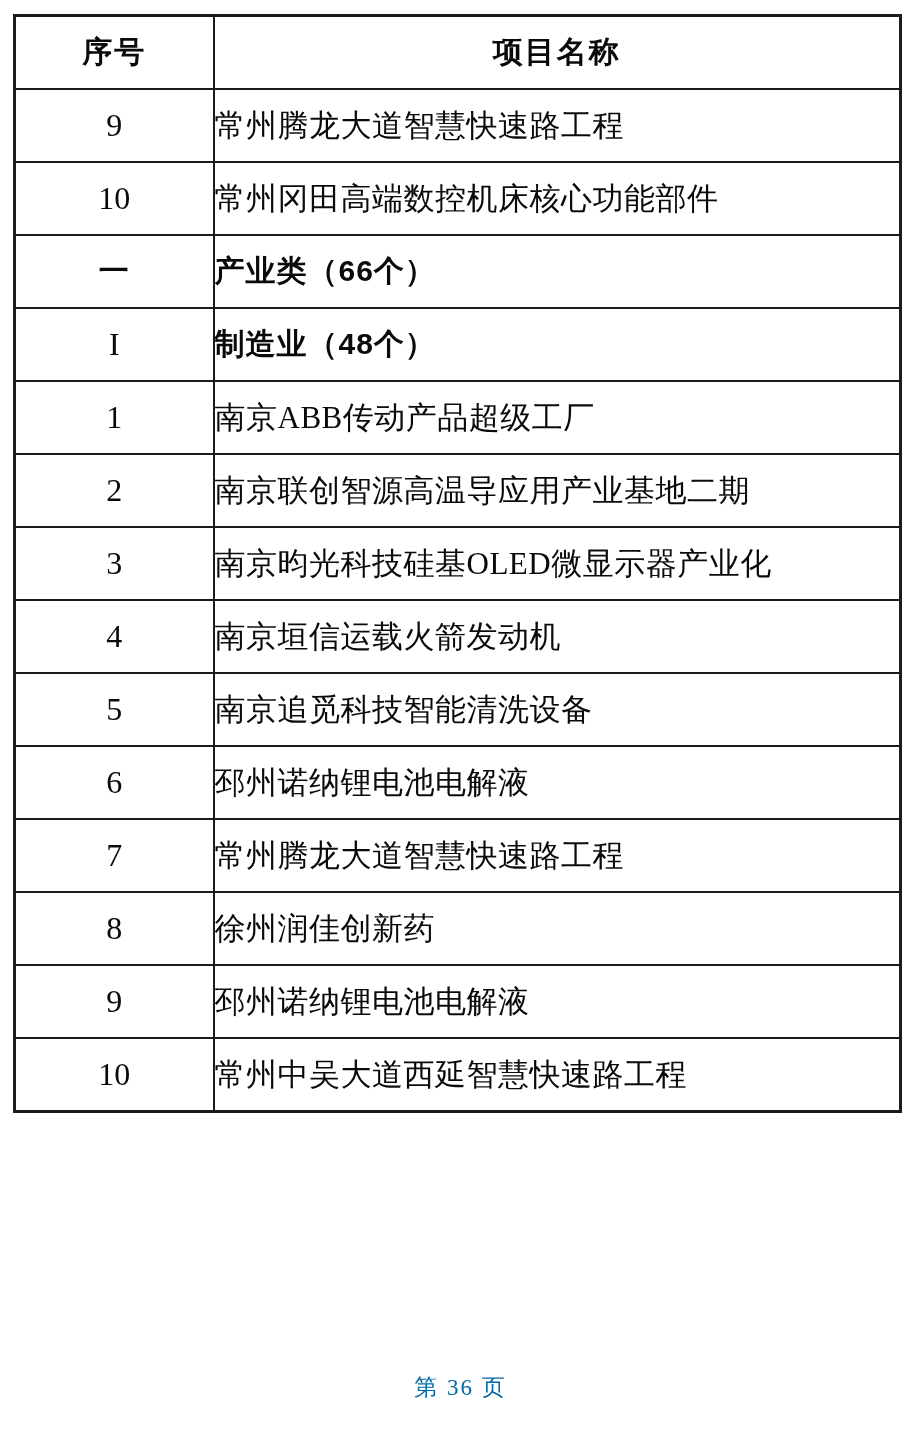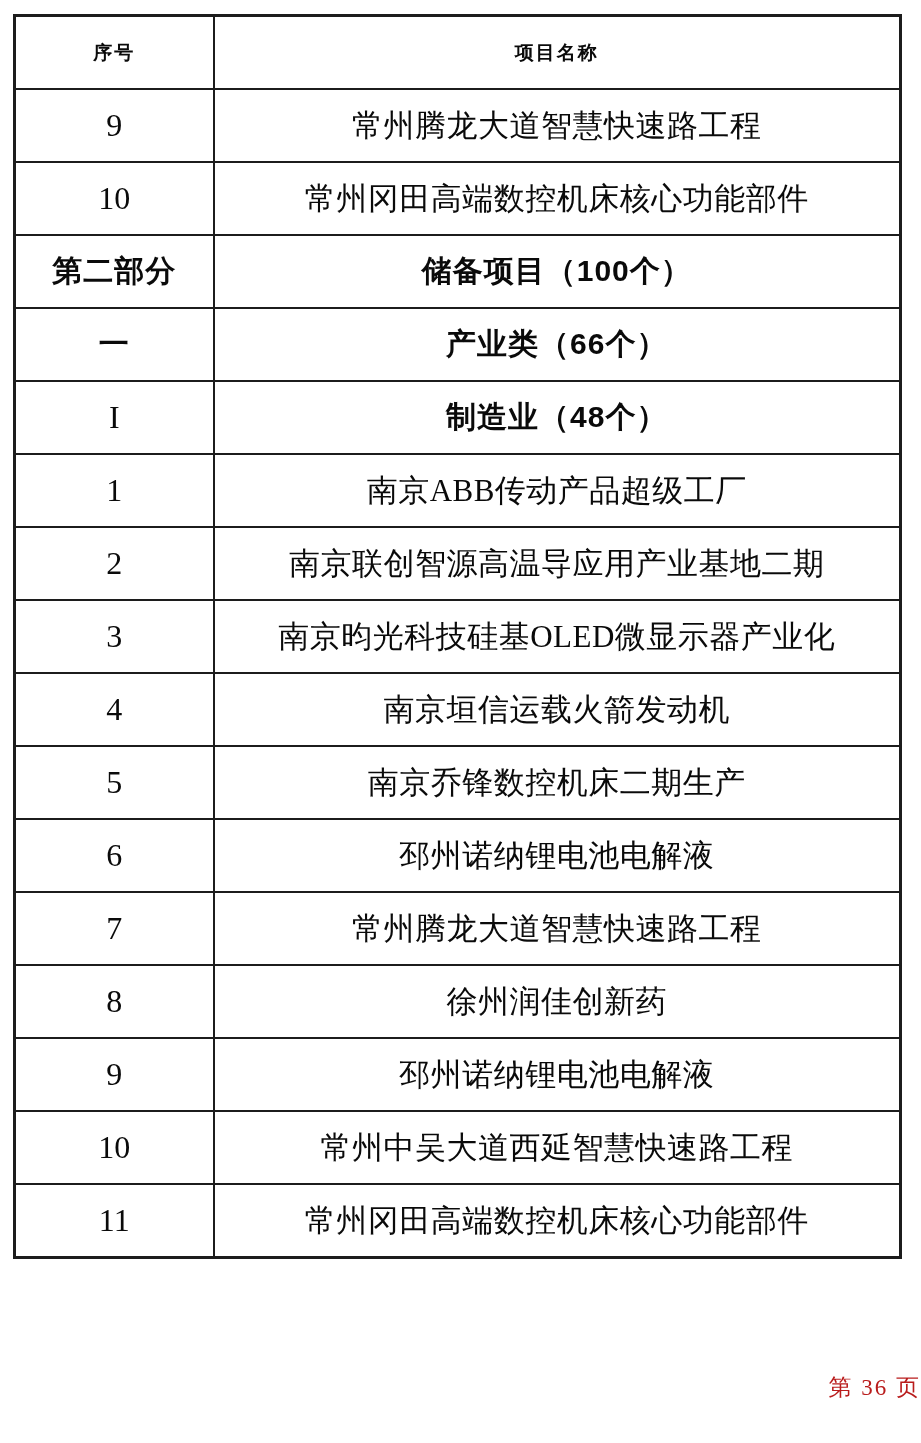--- a/index.html
+++ b/index.html
@@ -30,51 +30,51 @@
   table.doc-table td {
     border: 2px solid #1c1c1c;
     height: 71px;
     padding: 0;
     vertical-align: middle;
     background: #ffffff;
   }
   th.hdr {
     font-family: "Liberation Sans", "DejaVu Sans", sans-serif;
     font-weight: bold;
-    font-size: 19px;
+    font-size: 30px;
     text-align: center;
     letter-spacing: 2px;
   }
   td.no-cell {
     text-align: center;
     font-size: 32px;
     font-family: "Liberation Serif", "DejaVu Serif", serif;
   }
   td.name-cell {
-    text-align: center;
+    text-align: left;
     padding-left: 15px;
     font-size: 31px;
     font-family: "Liberation Serif", "DejaVu Serif", serif;
     letter-spacing: 0.5px;
   }
   td.bold {
     font-family: "Liberation Sans", "DejaVu Sans", sans-serif;
     font-weight: bold;
     font-size: 30px;
     letter-spacing: 1px;
   }
   .footer {
     position: absolute;
     left: 0;
     top: 1372px;
     width: 921px;
-    text-align: right;
+    text-align: center;
     font-size: 23px;
     font-family: "Liberation Serif", "DejaVu Serif", serif;
-    color: #b91c1c;
+    color: #0369a1;
     letter-spacing: 2px;
   }
 </style>
 </head>
 <body>
 
 <div class="page">
 
   <table class="doc-table">
     <colgroup>
@@ -90,24 +90,20 @@
     <tbody>
         <tr>
           <td class="no-cell">9</td>
           <td class="name-cell">常州腾龙大道智慧快速路工程</td>
         </tr>
         <tr>
           <td class="no-cell">10</td>
           <td class="name-cell">常州冈田高端数控机床核心功能部件</td>
         </tr>
         <tr>
-          <td class="no-cell bold">第二部分</td>
-          <td class="name-cell bold">储备项目（100个）</td>
-        </tr>
-        <tr>
           <td class="no-cell bold">一</td>
           <td class="name-cell bold">产业类（66个）</td>
         </tr>
         <tr>
           <td class="no-cell">I</td>
           <td class="name-cell bold">制造业（48个）</td>
         </tr>
         <tr>
           <td class="no-cell">1</td>
           <td class="name-cell">南京ABB传动产品超级工厂</td>
@@ -119,21 +115,21 @@
         <tr>
           <td class="no-cell">3</td>
           <td class="name-cell">南京昀光科技硅基OLED微显示器产业化</td>
         </tr>
         <tr>
           <td class="no-cell">4</td>
           <td class="name-cell">南京垣信运载火箭发动机</td>
         </tr>
         <tr>
           <td class="no-cell">5</td>
-          <td class="name-cell">南京乔锋数控机床二期生产</td>
+          <td class="name-cell">南京追觅科技智能清洗设备</td>
         </tr>
         <tr>
           <td class="no-cell">6</td>
           <td class="name-cell">邳州诺纳锂电池电解液</td>
         </tr>
         <tr>
           <td class="no-cell">7</td>
           <td class="name-cell">常州腾龙大道智慧快速路工程</td>
         </tr>
         <tr>
@@ -141,22 +137,18 @@
           <td class="name-cell">徐州润佳创新药</td>
         </tr>
         <tr>
           <td class="no-cell">9</td>
           <td class="name-cell">邳州诺纳锂电池电解液</td>
         </tr>
         <tr>
           <td class="no-cell">10</td>
           <td class="name-cell">常州中吴大道西延智慧快速路工程</td>
         </tr>
-        <tr>
-          <td class="no-cell">11</td>
-          <td class="name-cell">常州冈田高端数控机床核心功能部件</td>
-        </tr>
       </tbody>
   </table>
 
   <div class="footer">第 36 页</div>
 
 </div>
 
 </body></html>

